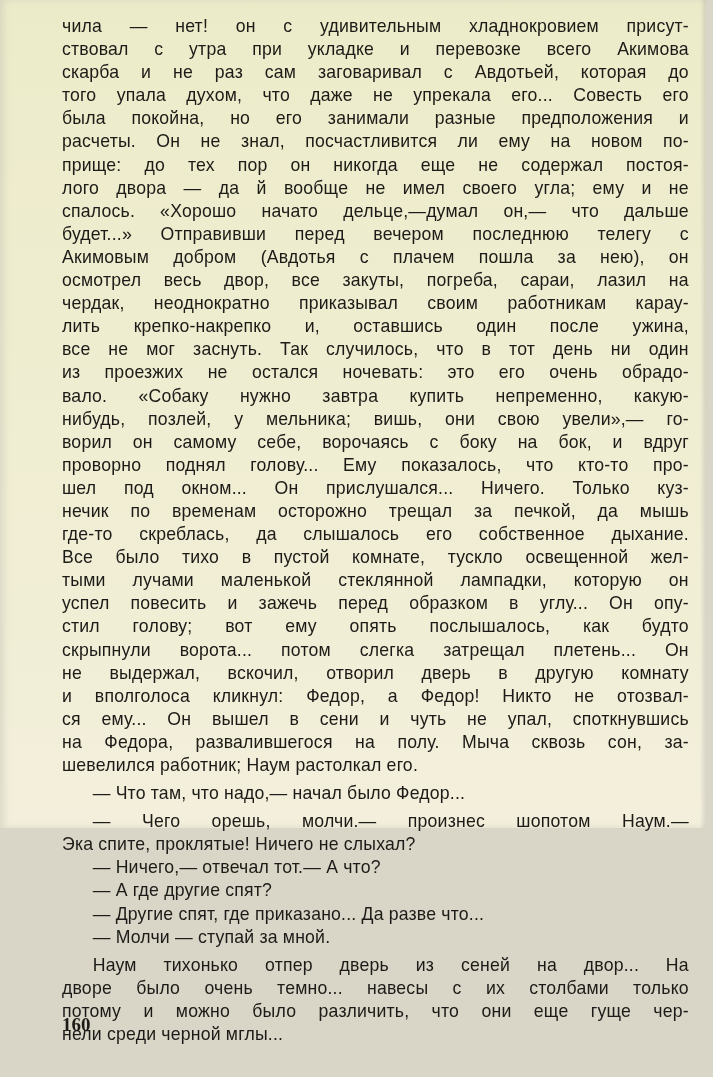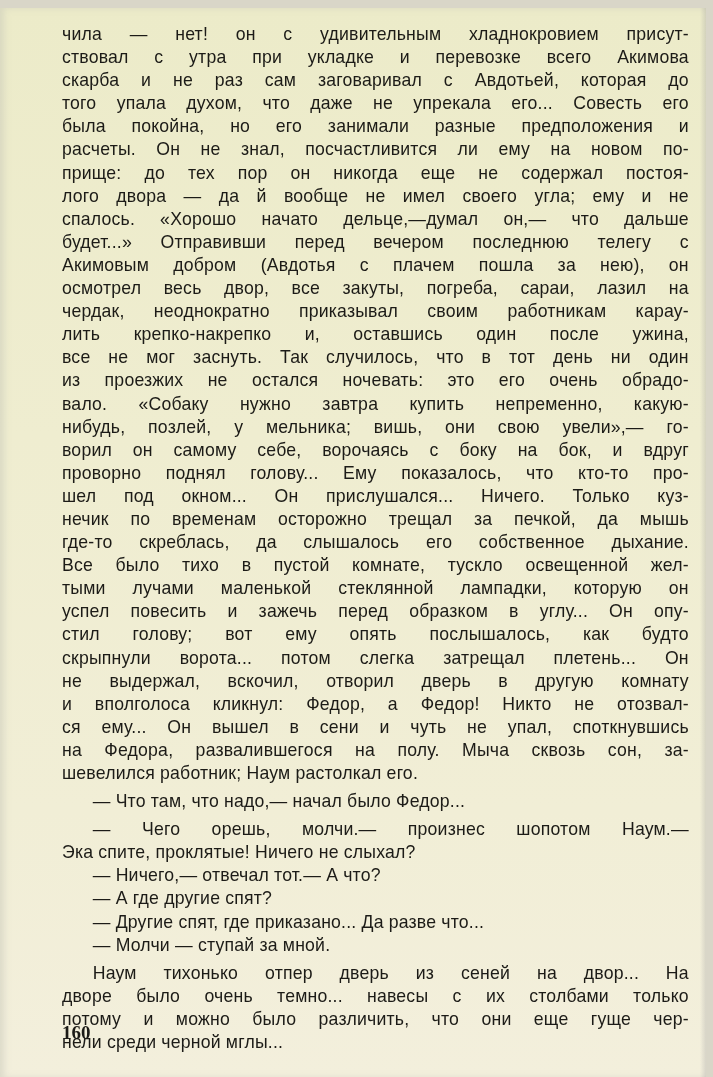--- a/index.html
+++ b/index.html
@@ -9,23 +9,23 @@
     body {
       width: 713px;
       height: 1077px;
       background: #d9d6c8;
       position: relative;
       overflow: hidden;
     }
     .page {
       position: absolute;
       left: 0;
-      top: 8px;
+      top: 0;
       width: 706px;
-      height: 1070px;
+      height: 828px;
       background: linear-gradient(180deg, #ecebc9 0%, #efedd0 40%, #f1eed6 75%, #f3efdc 100%);
       box-shadow: inset 4px 0 6px rgba(200,200,185,0.5);
     }
     .page::after {
       content: "";
       position: absolute;
       right: 0;
       top: 0;
       width: 6px;
       height: 100%;

